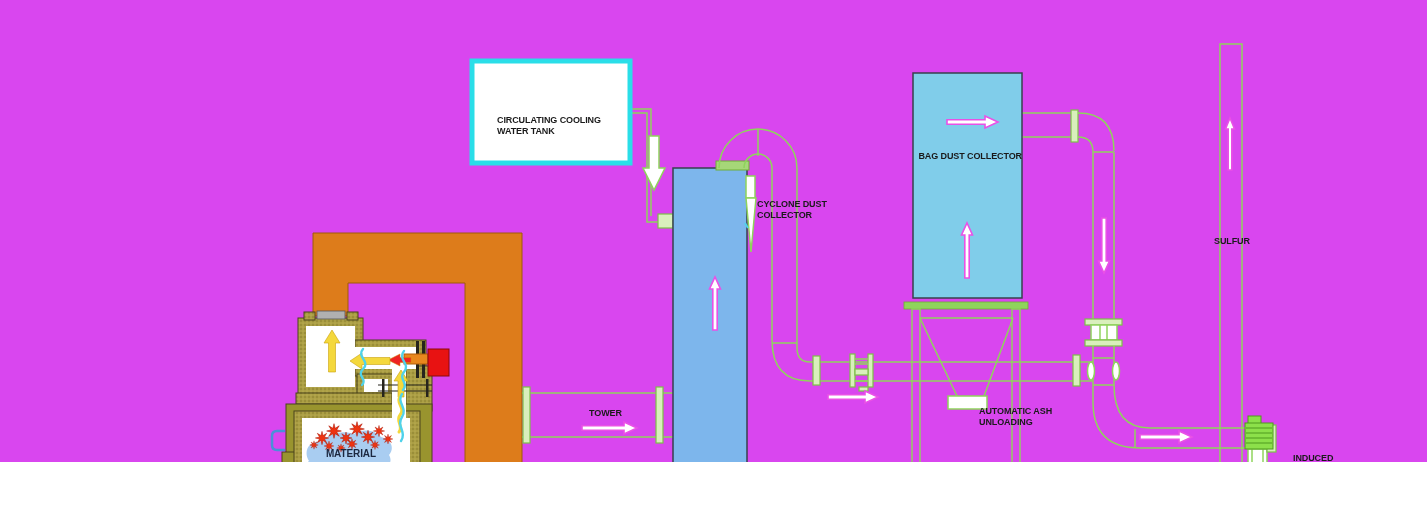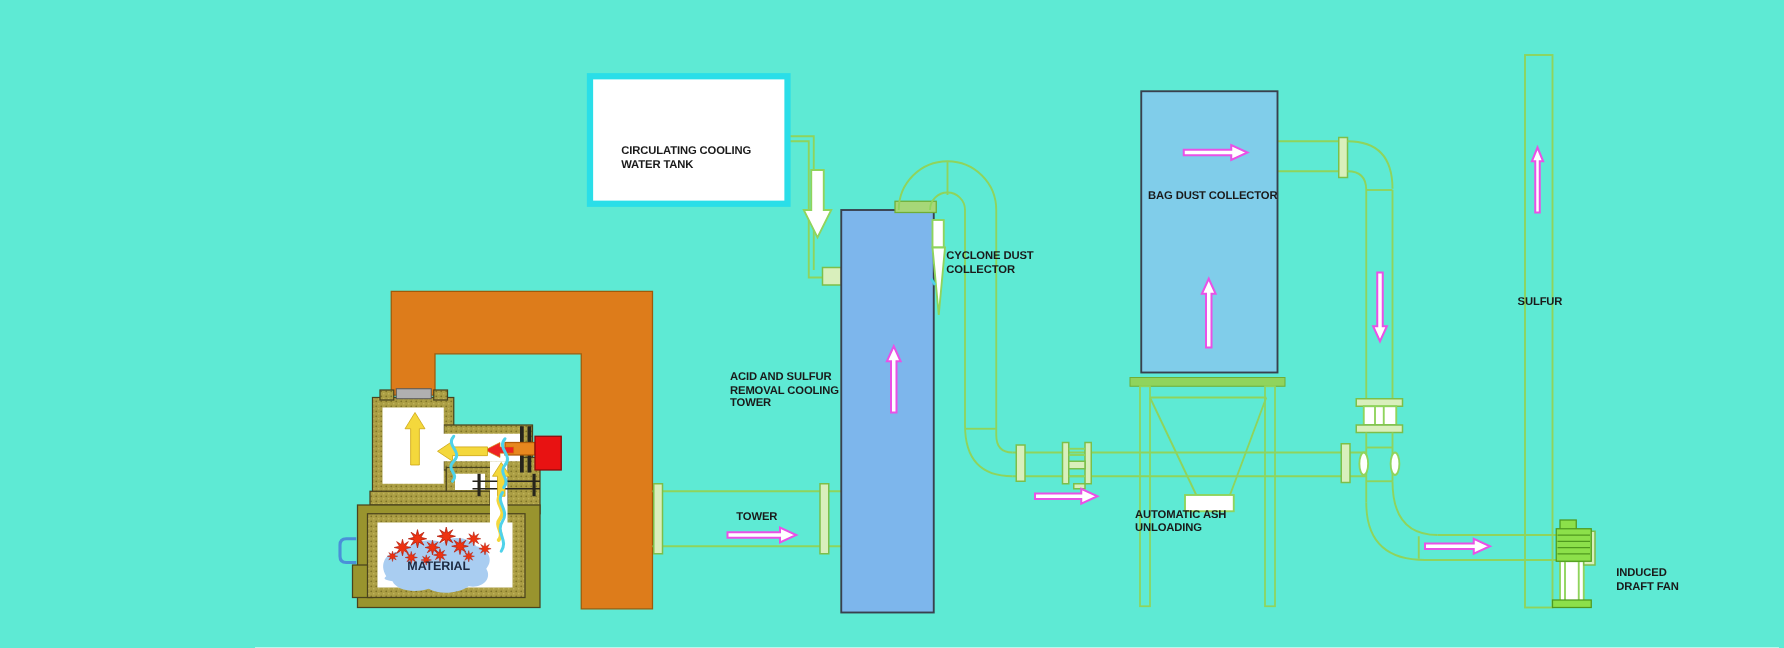--- a/index.html
+++ b/index.html
@@ -1,16 +1,16 @@
 <!DOCTYPE html>
 <html><head>
 <meta charset="utf-8">
 <style>
   html,body{margin:0;padding:0;background:#fff;}
-  .stage{position:relative;width:1427px;height:518px;background:#5eead4;overflow:hidden;
+  .stage{position:relative;width:1427px;height:462px;background:#d946ef;overflow:hidden;
          font-family:"Liberation Sans",sans-serif;}
   .stage svg{position:absolute;left:0;top:0;}
   .lbl{position:absolute;font:700 9px/10.5px "Liberation Sans",sans-serif;color:#1a1a1a;
        white-space:pre-line;letter-spacing:-0.1px;z-index:5;}
   .lbl.center{text-align:right;}
   .lbl.material{color:#1c2840;font-size:10px;}
   
   .pl{fill:none;stroke:#8fd45c;stroke-width:1.5;}
   .pw{fill:#ffffff;stroke:#8fd45c;stroke-width:1.5;}
   .pf{fill:#d9efbc;stroke:#7cbf49;stroke-width:1.2;}
@@ -210,26 +210,23 @@
     <polygon class="pink" points="947,119.8 985,119.8 985,116 998,122 985,128 985,124.2 947,124.2"></polygon>
     <polygon class="pink" points="964.8,278 964.8,235 961.5,235 967,223 972.5,235 969.2,235 969.2,278"></polygon>
     <polygon class="pink" points="1101.8,218 1101.8,261 1098.5,261 1104,273 1109.5,261 1106.2,261 1106.2,218"></polygon>
     <polygon class="pink" points="1140,434.8 1179,434.8 1179,431 1192,437 1179,443 1179,439.2 1140,439.2"></polygon>
     <polygon class="pink" points="1228.2,170 1228.2,129 1225.5,129 1230,118 1234.5,129 1231.8,129 1231.8,170"></polygon>
   </g>
 </svg>
 
 <div class="lbl" style="left:497px;top:115px;width:110px;">CIRCULATING COOLING
 WATER TANK</div>
-<div class="lbl" style="left:584px;top:296px;width:95px;">ACID AND SULFUR
-REMOVAL COOLING
-TOWER</div>
 <div class="lbl" style="left:757px;top:199px;width:78px;">CYCLONE DUST
 COLLECTOR</div>
 <div class="lbl" style="left:589px;top:408px;width:45px;">TOWER</div>
 <div class="lbl center" style="left:913px;top:151px;width:109px;">BAG DUST COLLECTOR</div>
-<div class="lbl" style="left:908px;top:406px;width:88px;">AUTOMATIC ASH
+<div class="lbl" style="left:979px;top:406px;width:88px;">AUTOMATIC ASH
 UNLOADING</div>
 <div class="lbl" style="left:1214px;top:236px;width:70px;">SULFUR</div>
 <div class="lbl" style="left:1276px;top:453px;width:66px;margin-left:17px;">INDUCED
 DRAFT FAN</div>
 <div class="lbl material center" style="left:324px;top:449px;width:52px;">MATERIAL</div>
 </div>
 
 </body></html>

